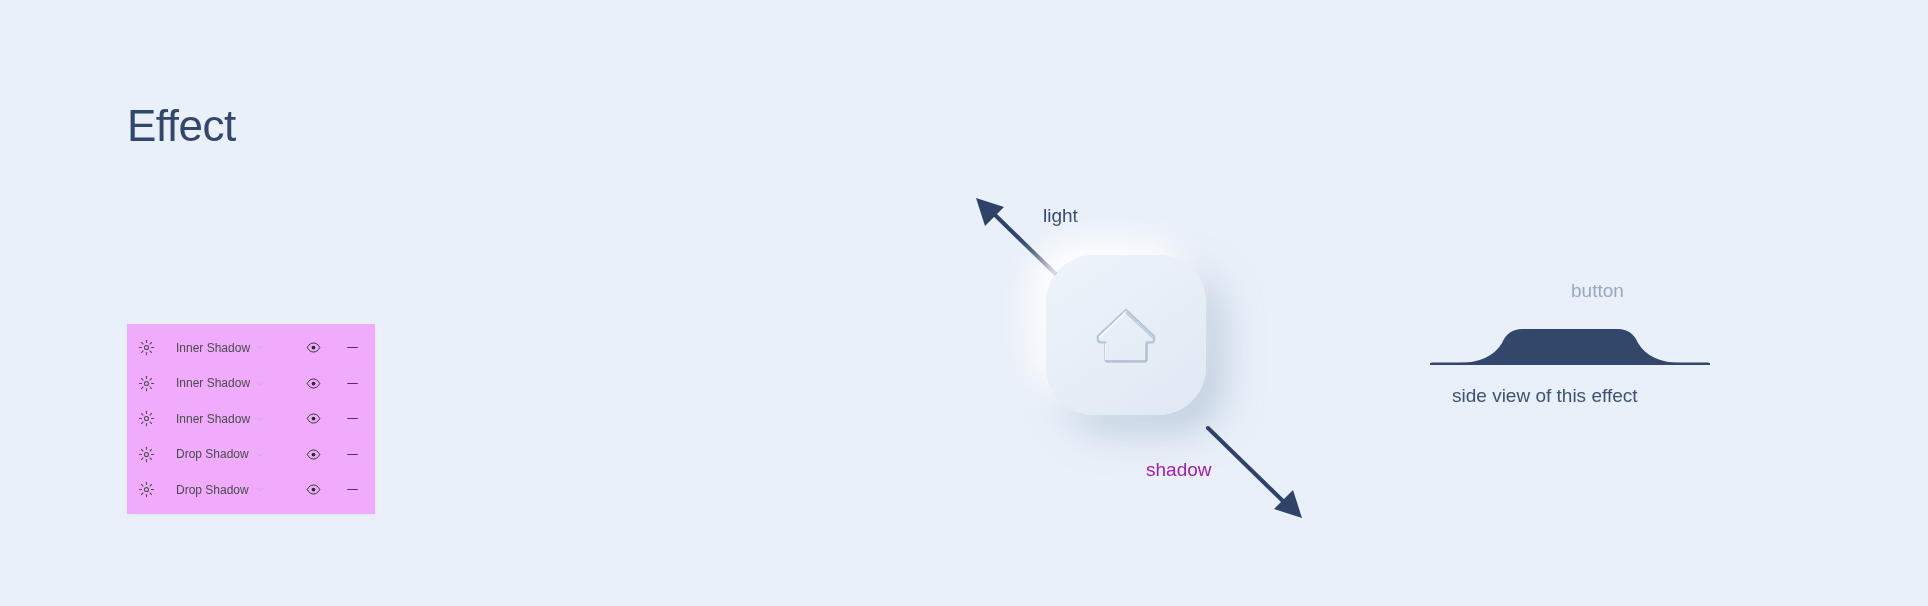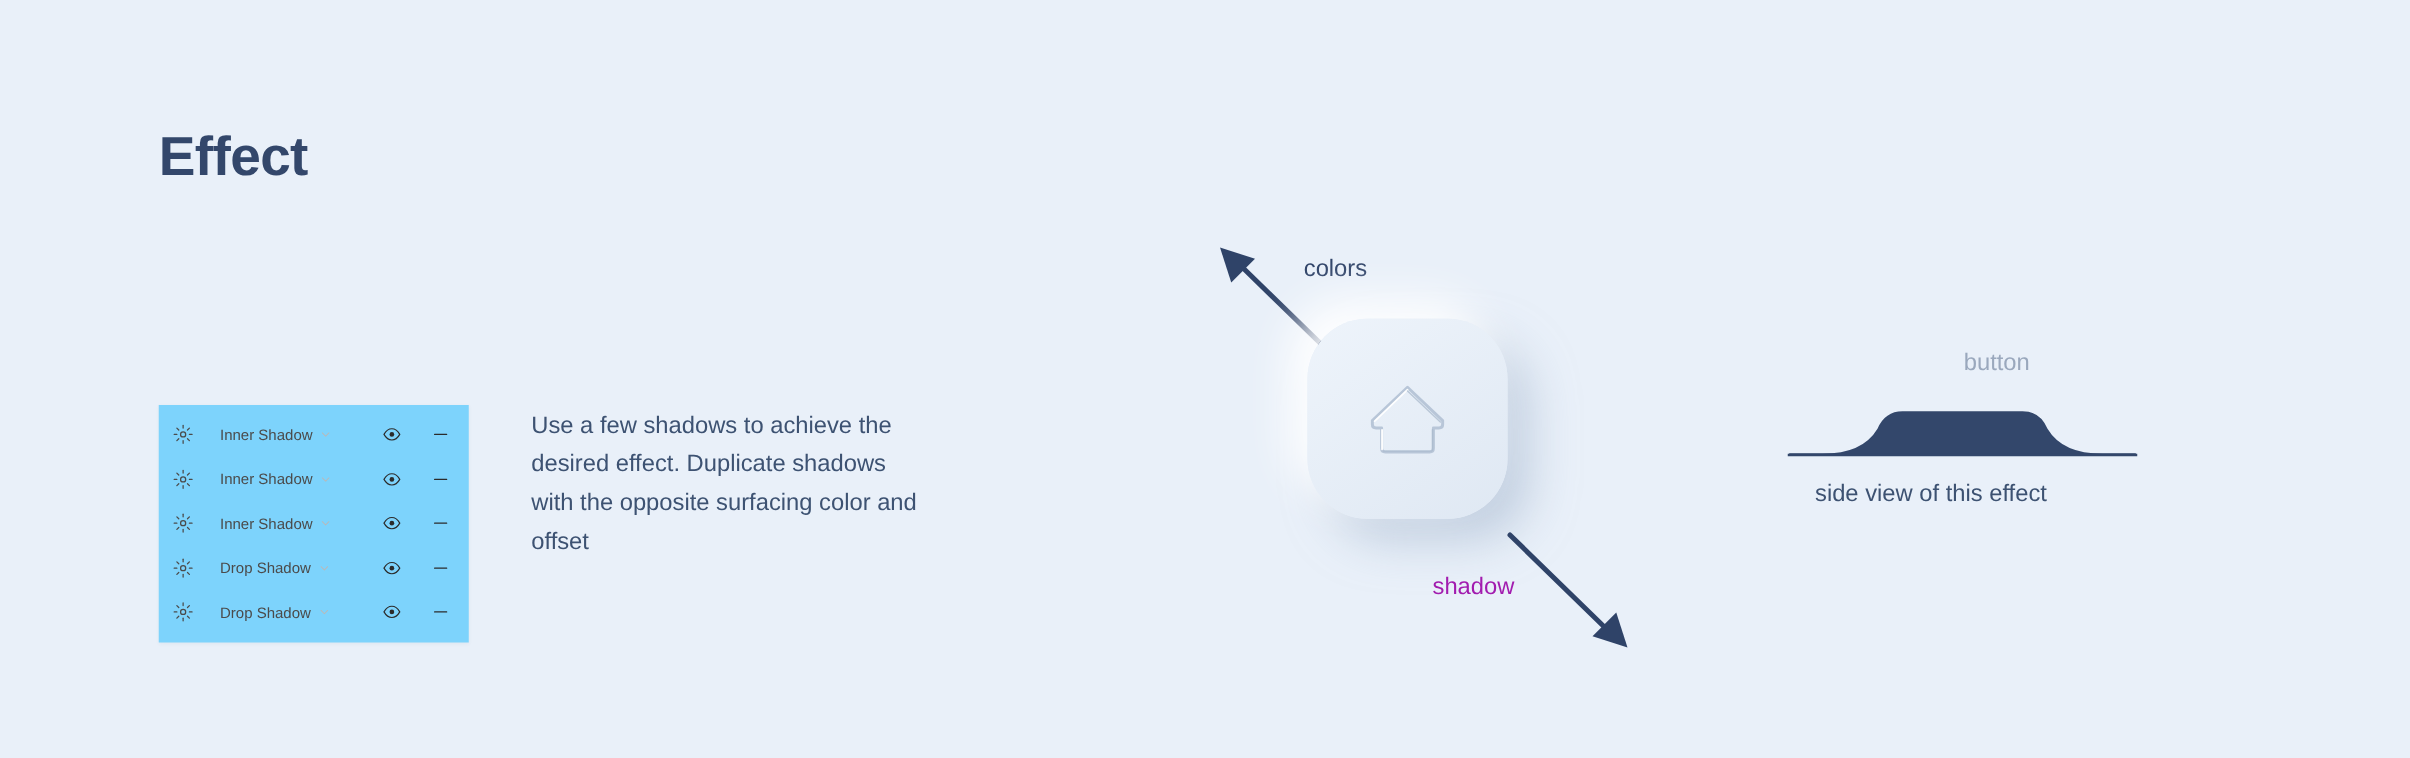--- a/index.html
+++ b/index.html
@@ -19,21 +19,21 @@
     position: absolute;
     inset: 0;
   }
 
   
   .page-title {
     position: absolute;
     left: 127px;
     top: 103px;
     font-size: 44px;
-    font-weight: 700;
+    font-weight: 400;
     letter-spacing: -0.5px;
     color: #33476b;
     line-height: 1.05;
   }
   .intro-text {
     position: absolute;
     left: 128px;
     top: 200px;
     width: 620px;
     font-size: 19.5px;
@@ -41,21 +41,21 @@
     color: #3d5272;
     font-weight: 400;
   }
 
   
   .effects-panel {
     position: absolute;
     left: 127px;
     top: 324px;
     width: 248px;
-    background: #7dd3fc;
+    background: #f0abfc;
     padding: 6px 0 6px 0;
     box-sizing: border-box;
     box-shadow: 0 1px 3px rgba(60, 85, 120, 0.06);
   }
   .effect-row {
     display: flex;
     align-items: center;
     height: 35.5px;
     padding: 0 0 0 11px;
     box-sizing: border-box;
@@ -322,28 +322,27 @@
         <path d="M1.6 10 C4.2 5.4 7 4 10 4 C13 4 15.8 5.4 18.4 10 C15.8 14.6 13 16 10 16 C7 16 4.2 14.6 1.6 10 Z" fill="none" stroke="#2b2b2b" stroke-width="1.25"></path>
         <circle cx="10" cy="10" r="2.5" fill="#2b2b2b"></circle>
       </svg>
       <svg class="minus-icon" viewBox="0 0 20 20">
         <line x1="2.5" y1="10" x2="17.5" y2="10" stroke="#2b2b2b" stroke-width="1.35" stroke-linecap="round"></line>
       </svg>
     </div>
 
   </div>
 
-  <div class="panel-note">Use a few shadows to achieve the desired effect. Duplicate shadows with the opposite surfacing color and offset</div>
 
   <svg class="arrow-svg arrow-light" width="110" height="100" viewBox="0 0 110 100">
     <line x1="100" y1="92" x2="22" y2="16" stroke="#2f4368" stroke-width="4" stroke-linecap="round"></line>
     <path d="M6 2 L34 11 L15 30 Z" fill="#2f4368"></path>
   </svg>
 
-  <div class="label-light">colors</div>
+  <div class="label-light">light</div>
 
   <div class="neu-wrap">
     <div class="neu-button">
       <svg class="house-icon" viewBox="0 0 100 100">
         <defs>
           <linearGradient id="houseHi" x1="0" y1="0" x2="1" y2="1">
             <stop offset="0%" stop-color="#ffffff"></stop>
             <stop offset="100%" stop-color="#d4dfec"></stop>
           </linearGradient>
         </defs>

